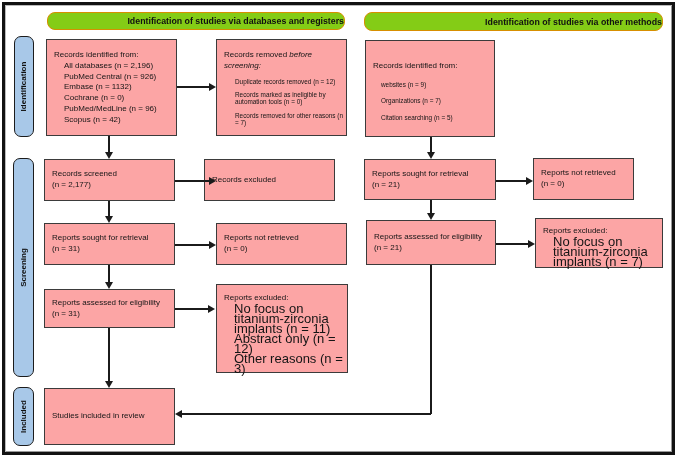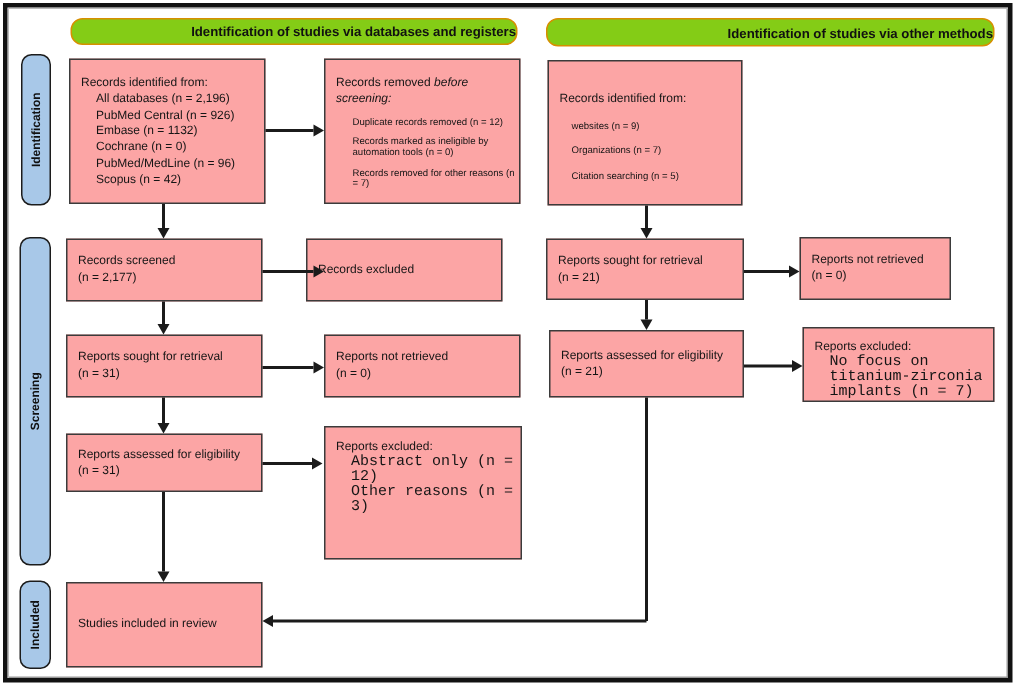--- a/index.html
+++ b/index.html
@@ -14,21 +14,21 @@
        background:#A8C8E8;border:1.5px solid #1c1c1c;border-radius:7px;box-sizing:border-box;}
   .stage span{transform:rotate(-90deg);white-space:nowrap;font-size:8px;font-weight:bold;color:#111;}
   .box{position:absolute;background:#fca5a5;border:1.5px solid #3b3b3b;box-sizing:border-box;
        font-size:8px;line-height:10.8px;padding:3px 3px 3px 7px;}
   .center{display:flex;flex-direction:column;justify-content:center;}
   .pad-top{padding-top:10px;}
   .it{font-style:italic;}
   .indent .item{margin-left:10px;}
   .sm .item{font-size:6.4px;line-height:7.4px;margin-left:11px;margin-top:6px;}
   .sm2 .item{font-size:6.4px;line-height:7.4px;margin-left:8px;margin-top:9px;}
-  .sub .item{font-size:10px;line-height:10px;margin-left:10px;font-family:Liberation Mono, monospace;}
+  .sub .item{font-size:13px;line-height:10px;margin-left:10px;}
   .vline{position:absolute;width:1.5px;background:#1b1b1b;}
   .hline{position:absolute;height:1.5px;background:#1b1b1b;}
   .head-down{position:absolute;width:0;height:0;border-left:4px solid transparent;
        border-right:4px solid transparent;border-top:7px solid #1b1b1b;}
   .head-right{position:absolute;width:0;height:0;border-top:4px solid transparent;
        border-bottom:4px solid transparent;border-left:7px solid #1b1b1b;}
   .head-left{position:absolute;width:0;height:0;border-top:4px solid transparent;
        border-bottom:4px solid transparent;border-right:7px solid #1b1b1b;}
 </style>
 </head>
@@ -91,20 +91,21 @@
   <div>(n = 0)</div>
 </div>
 
 <div class="box center" style="left:44px;top:289px;width:131px;height:39px;">
   <div>Reports assessed for eligibility</div>
   <div>(n = 31)</div>
 </div>
 
 <div class="box sub" style="left:216px;top:284px;width:132px;height:89px;padding-top:8px;">
   <div>Reports excluded:</div>
+  <div class="item">No focus on titanium-zirconia implants (n = 11)</div>
   <div class="item">Abstract only (n = 12)</div>
   <div class="item">Other reasons (n = 3)</div>
 </div>
 
 <div class="box center" style="left:44px;top:388px;width:131px;height:57px;">
   <div>Studies included in review</div>
 </div>
 
 <div class="box sm2" style="left:365px;top:40px;width:130px;height:97px;padding-top:20px;">
   <div>Records identified from:</div>

